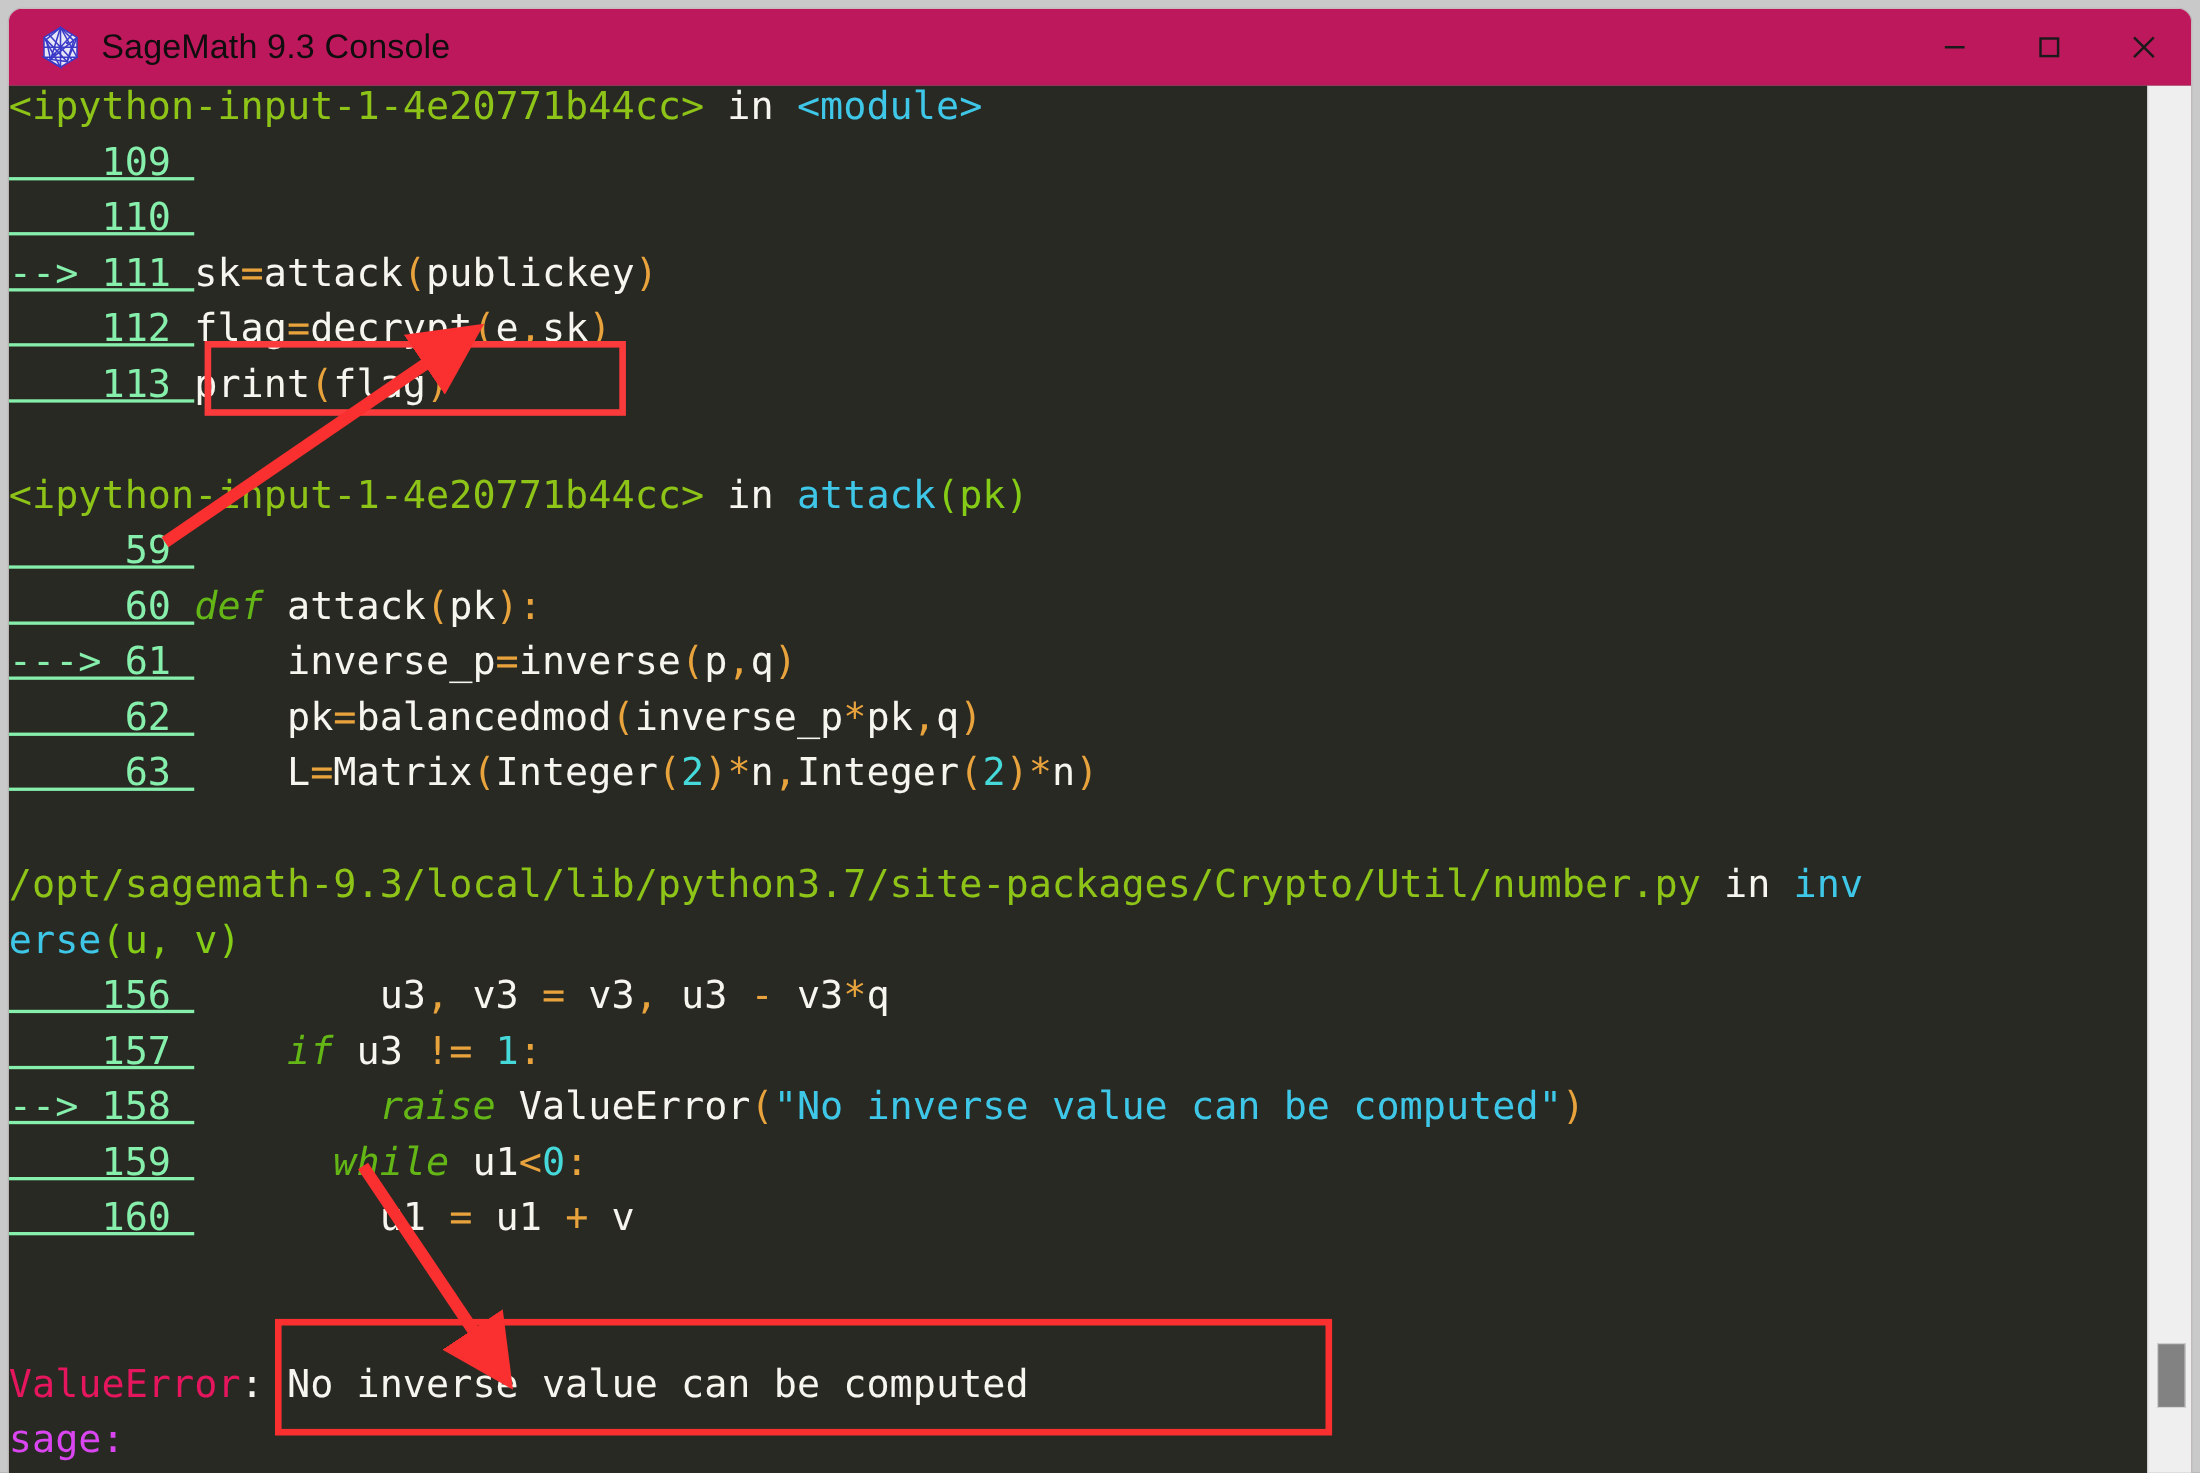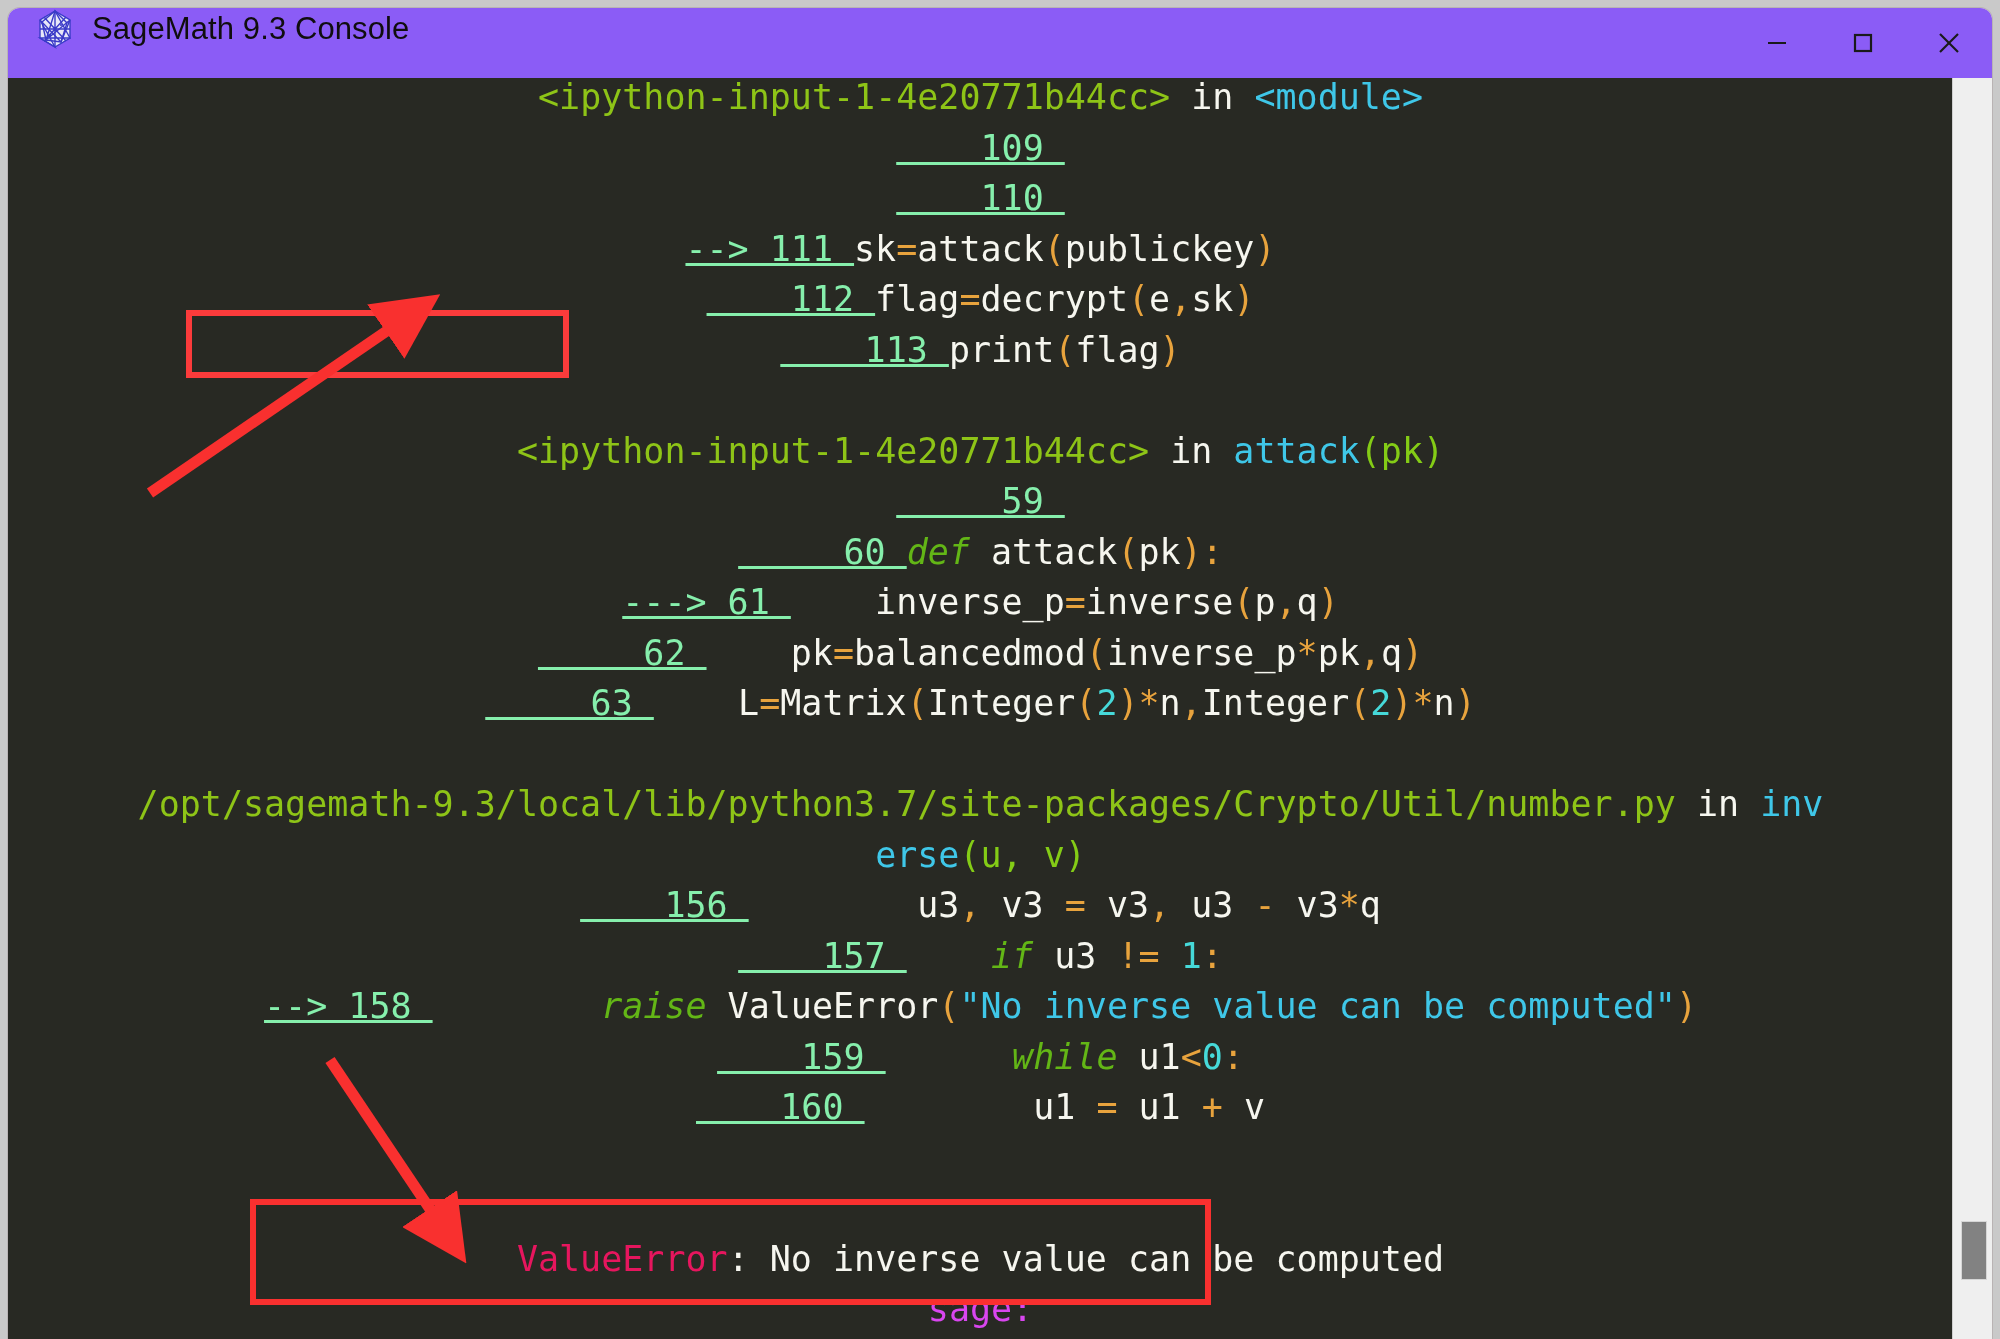--- a/index.html
+++ b/index.html
@@ -12,22 +12,22 @@
   
   .window{
     position:absolute;left:8px;top:8px;width:1984px;height:1331px;
     border-radius:12px 12px 0 0;
     background:#faeff0;
     box-shadow:0 0 0 1px #b9b3b4;
     overflow:hidden;
   }
   .titlebar{
     position:absolute;left:0;top:0;width:1984px;height:70px;
-    background:#8b5cf6;
-    display:flex;align-items:flex-start;
+    background:#be185d;
+    display:flex;align-items:center;
   }
   .title-left{display:flex;align-items:center;gap:16px;padding-left:26px;}
   .app-icon{width:42px;height:42px;display:block;}
   .app-title{
     font-family:"Liberation Sans",sans-serif;
     font-size:31px;color:#100d0e;letter-spacing:.1px;white-space:nowrap;
   }
   .win-btns{margin-left:auto;display:flex;height:70px;}
   .win-btn{
     width:86px;height:70px;display:flex;align-items:center;justify-content:center;
@@ -45,21 +45,20 @@
     overflow:hidden;
   }
   .term{
     position:absolute;left:0;top:-6px;width:1945px;
     font-family:"DejaVu Sans Mono",monospace;
     font-size:35px;
     line-height:50.5px;
     letter-spacing:0px;
     white-space:pre;
     color:#f6f6ef;
-    text-align:center;
   }
   .term .ln{display:block;height:50.5px;}
   
   .c-green  {color:#8ec417;}
   .c-lgreen {color:#86efac;text-decoration:underline;}
   .c-keyword{color:#63b616;font-style:italic;}
   .c-white  {color:#f6f6ef;}
   .c-cyan   {color:#3fc7e8;}
   .c-cyan2  {color:#84cc16;}
   .c-num    {color:#46d9d9;}

